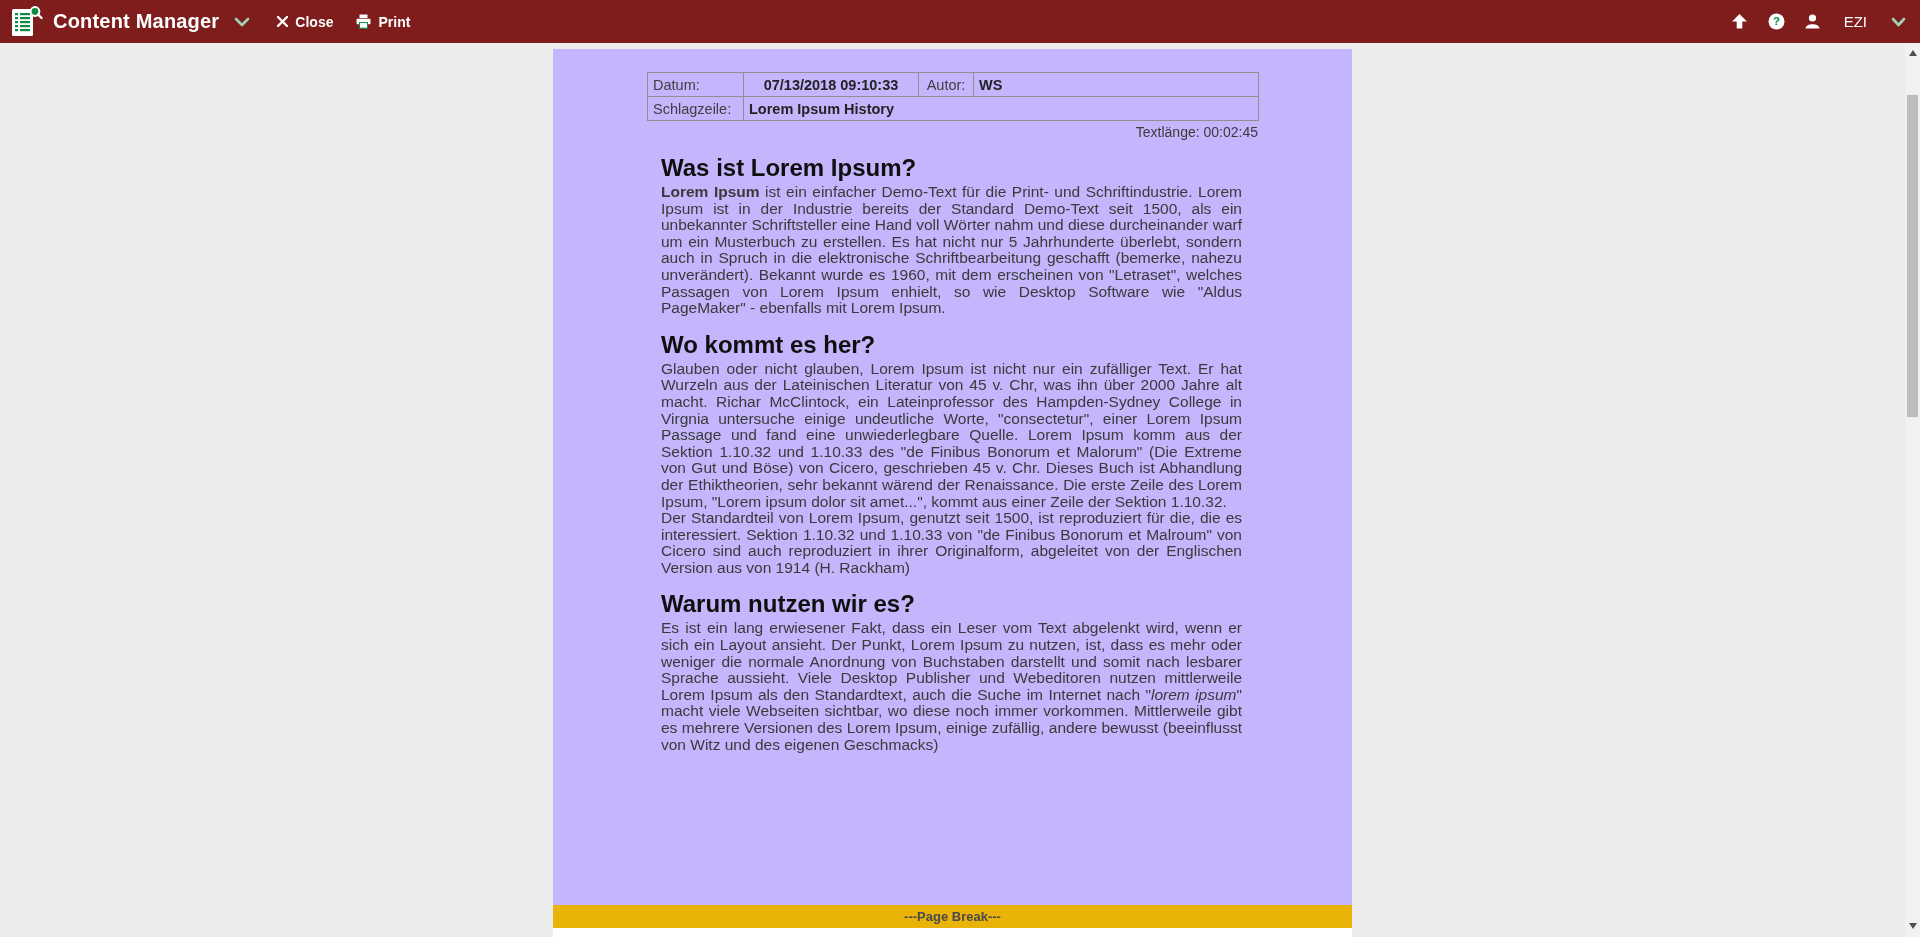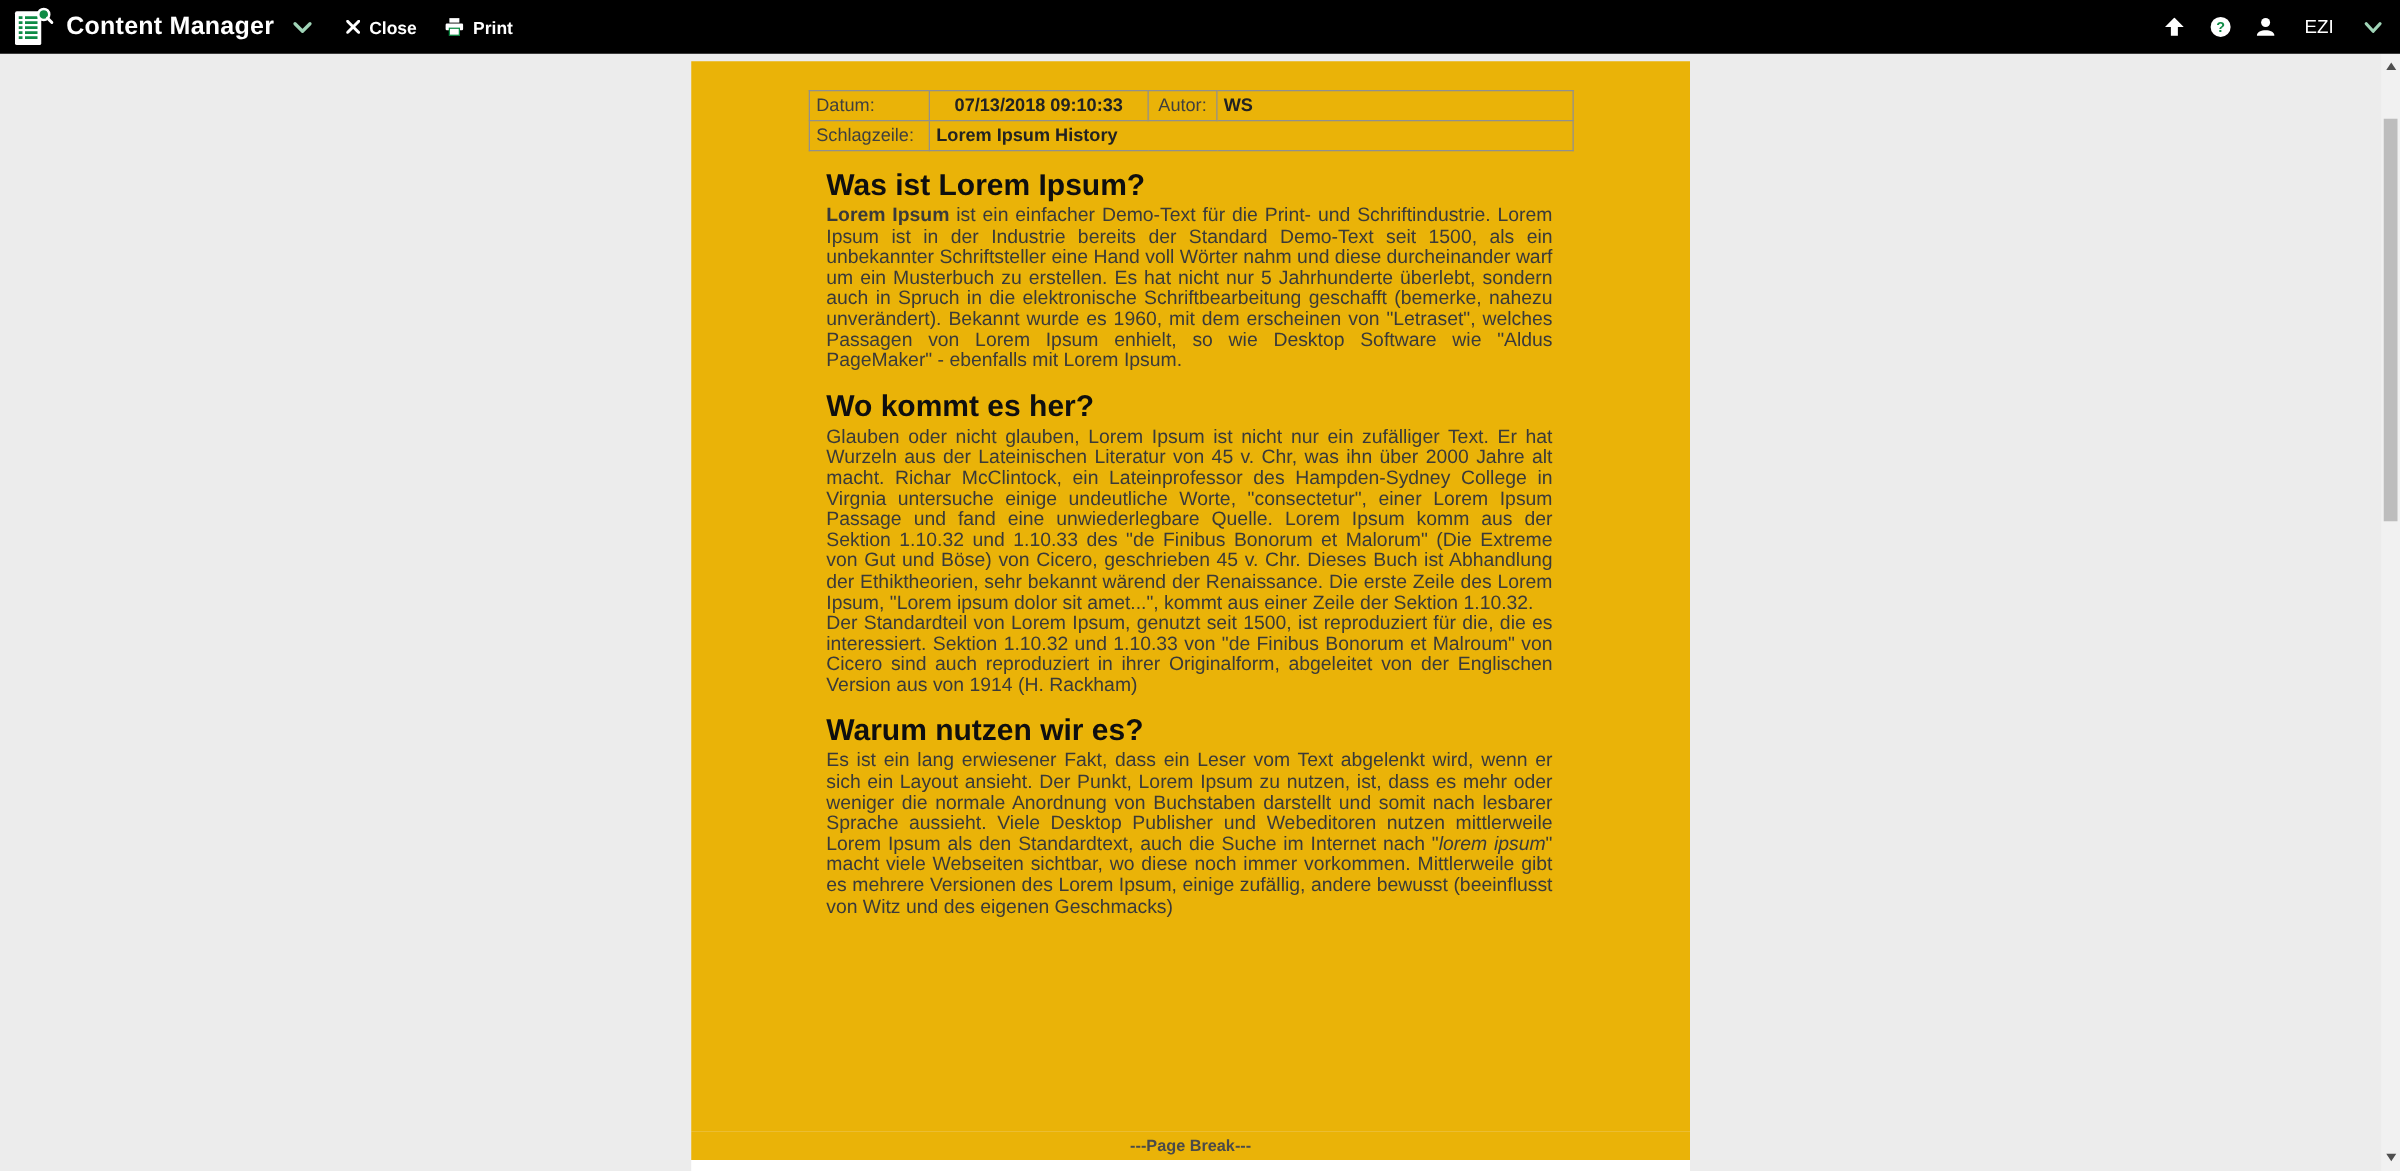--- a/index.html
+++ b/index.html
@@ -1,35 +1,35 @@
 <!DOCTYPE html>
 <html><head>
 <meta charset="utf-8">
 <style>
   * { margin:0; padding:0; box-sizing:border-box; }
   html,body { width:1920px; height:937px; overflow:hidden;
     font-family:"Liberation Sans", sans-serif; background:#ececec; }
 
   
   .topbar { position:absolute; left:0; top:0; width:1920px; height:43px;
-    background:#000000; display:flex; align-items:center; padding:0 8px; color:#fff; z-index:5; }
+    background:#7f1d1d; display:flex; align-items:center; padding:0 8px; color:#fff; z-index:5; }
   .app-icon { width:36px; height:34px; display:flex; align-items:center; justify-content:center; }
   .app-title { font-size:20px; font-weight:700; margin-left:9px; letter-spacing:.2px; white-space:nowrap; }
   .title-chevron { margin-left:15px; display:flex; align-items:center; cursor:pointer; }
   .tb-btn { display:flex; align-items:center; gap:7px; font-size:14px; font-weight:700;
     cursor:pointer; white-space:nowrap; }
   .tb-btn.close { margin-left:27px; }
   .tb-btn.print { margin-left:23px; }
   .tb-right { margin-left:auto; display:flex; align-items:center; gap:20px; padding-right:6px; }
   .tb-iconbtn { display:flex; align-items:center; cursor:pointer; }
   .user-chip { display:flex; align-items:center; gap:24px; cursor:pointer; }
   .user-name { font-size:15px; font-weight:400; }
 
   
-  .page { position:absolute; left:553px; top:49px; width:799px; height:856px; background:#eab308; }
+  .page { position:absolute; left:553px; top:49px; width:799px; height:856px; background:#c4b5fd; }
   .meta-table { margin:23px 0 0 94px; border-collapse:collapse; table-layout:fixed;
     width:611px; font-size:14.5px; color:#3f3f3f; }
   .meta-table td { border:1px solid #909090; height:24px; padding:2px 5px; overflow:hidden; white-space:nowrap; }
   .meta-table .val { font-weight:700; color:#222; }
   .td-datelbl { width:96px; }
   .td-dateval { width:175px; text-align:center; }
   .td-autorlbl { width:55px; text-align:center; }
   .td-autorval { width:285px; }
   .textlength { width:611px; margin-left:94px; text-align:right; font-size:14px;
     color:#3c3c3c; margin-top:3px; }
@@ -139,20 +139,21 @@
       <td class="td-autorlbl">Autor:</td>
       <td class="td-autorval val">WS</td>
     </tr>
     <tr>
       <td>Schlagzeile:</td>
       <td colspan="3" class="val">Lorem Ipsum History</td>
     </tr>
   </tbody>
     </table>
 
+  <div class="textlength">Textlänge: 00:02:45</div>
 
   <div class="doc-body" id="doc-body">
       <div class="doc-section">
         <h2>Was ist Lorem Ipsum?</h2>
         <p><span class="seg-bold">Lorem Ipsum</span><span> ist ein einfacher Demo-Text für die Print- und Schriftindustrie. Lorem Ipsum ist in der Industrie bereits der Standard Demo-Text seit 1500, als ein unbekannter Schriftsteller eine Hand voll Wörter nahm und diese durcheinander warf um ein Musterbuch zu erstellen. Es hat nicht nur 5 Jahrhunderte überlebt, sondern auch in Spruch in die elektronische Schriftbearbeitung geschafft (bemerke, nahezu unverändert). Bekannt wurde es 1960, mit dem erscheinen von "Letraset", welches Passagen von Lorem Ipsum enhielt, so wie Desktop Software wie "Aldus PageMaker" - ebenfalls mit Lorem Ipsum.</span></p>
       </div>
       <div class="doc-section">
         <h2>Wo kommt es her?</h2>
         <p><span>Glauben oder nicht glauben, Lorem Ipsum ist nicht nur ein zufälliger Text. Er hat Wurzeln aus der Lateinischen Literatur von 45 v. Chr, was ihn über 2000 Jahre alt macht. Richar McClintock, ein Lateinprofessor des Hampden-Sydney College in Virgnia untersuche einige undeutliche Worte, "consectetur", einer Lorem Ipsum Passage und fand eine unwiederlegbare Quelle. Lorem Ipsum komm aus der Sektion 1.10.32 und 1.10.33 des "de Finibus Bonorum et Malorum" (Die Extreme von Gut und Böse) von Cicero, geschrieben 45 v. Chr. Dieses Buch ist Abhandlung der Ethiktheorien, sehr bekannt wärend der Renaissance. Die erste Zeile des Lorem Ipsum, "Lorem ipsum dolor sit amet...", kommt aus einer Zeile der Sektion 1.10.32.</span></p>
         <p><span>Der Standardteil von Lorem Ipsum, genutzt seit 1500, ist reproduziert für die, die es interessiert. Sektion 1.10.32 und 1.10.33 von "de Finibus Bonorum et Malroum" von Cicero sind auch reproduziert in ihrer Originalform, abgeleitet von der Englischen Version aus von 1914 (H. Rackham)</span></p>

